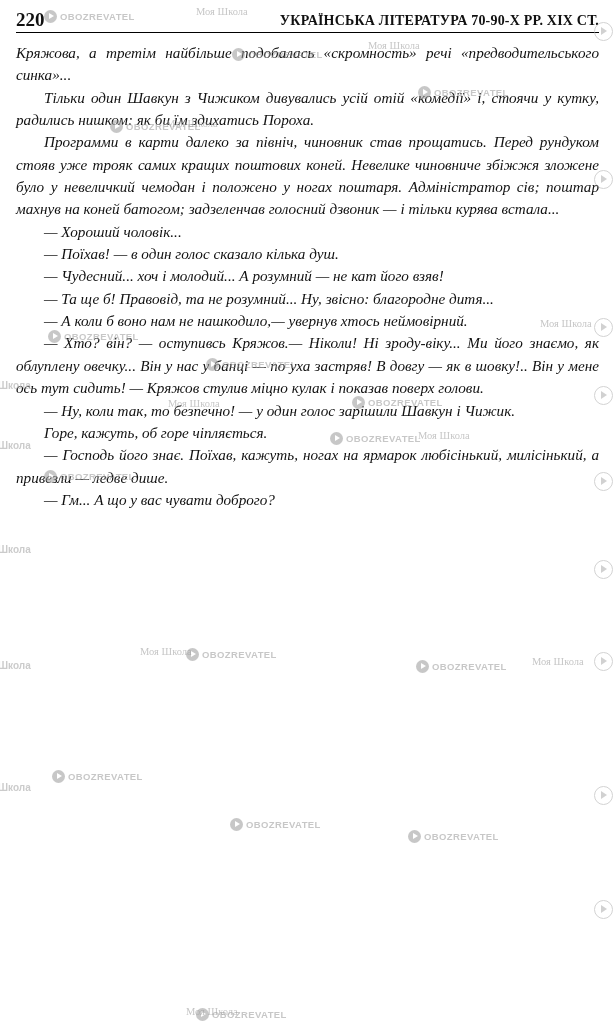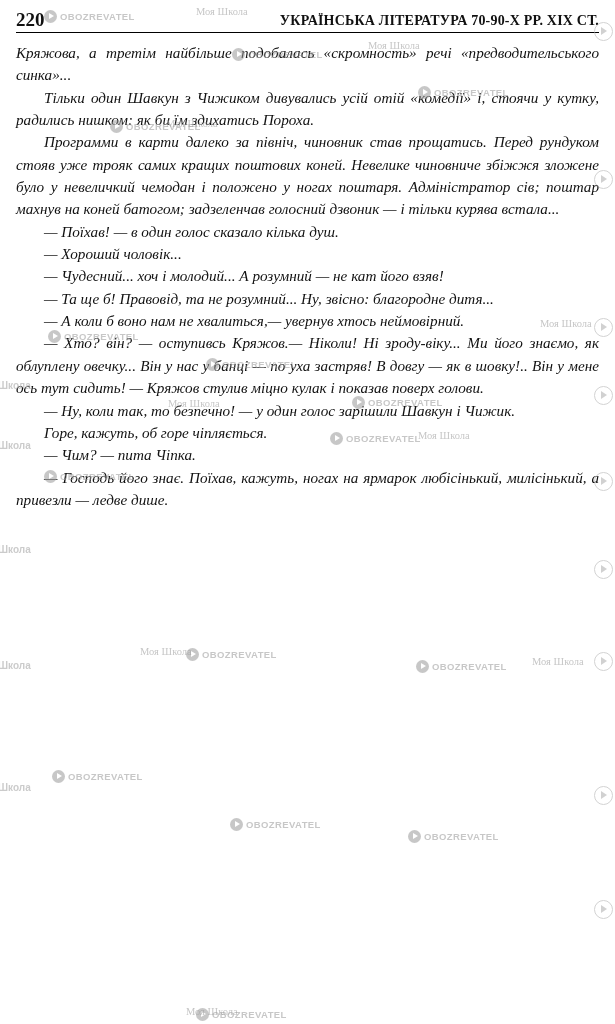--- a/index.html
+++ b/index.html
@@ -144,30 +144,30 @@
 
   <div class="header">
     <div class="page-number">220</div>
     <div class="header-title">УКРАЇНСЬКА ЛІТЕРАТУРА 70-90-Х РР. XIX СТ.</div>
   </div>
 
   <div class="body-text">
     <p class="noindent">Кряжова, а третім найбільше подобалась «скромность» речі «предводительського синка»...</p>
     <p class="indent">Тільки один Шавкун з Чижиком дивувались усій отій «комедії» і, стоячи у кутку, радились нишком: як би їм здихатись Пороха.</p>
     <p class="indent">Программи в карти далеко за північ, чиновник став прощатись. Перед рундуком стояв уже трояк самих кращих поштових коней. Невелике чиновниче збіжжя зложене було у невеличкий чемодан і положено у ногах поштаря. Адміністратор сів; поштар махнув на коней батогом; задзеленчав голосний дзвоник — і тільки курява встала...</p>
+    <p class="dash">— Хороший чоловік...</p>
     <p class="dash">— Поїхав! — в один голос сказало кілька душ.</p>
-    <p class="dash">— Хороший чоловік...</p>
     <p class="dash">— Чудесний... хоч і молодий... А розумний — не кат його взяв!</p>
     <p class="dash">— Та ще б! Правовід, та не розумний... Ну, звісно: благородне дитя...</p>
-    <p class="dash">— А коли б воно нам не хвалиться,— увернув хтось неймовірний.</p>
+    <p class="dash">— А коли б воно нам не нашкодило,— увернув хтось неймовірний.</p>
     <p class="dash">— Хто? він? — оступивсь Кряжов.— Ніколи! Ні зроду-віку... Ми його знаємо, як облуплену овечку... Він у нас у банці — по уха застряв! В довгу — як в шовку!.. Він у мене ось тут сидить! — Кряжов стулив міцно кулак і показав поверх голови.</p>
     <p class="dash">— Ну, коли так, то безпечно! — у один голос зарішили Шавкун і Чижик.</p>
     <p class="indent">Горе, кажуть, об горе чіпляється.</p>
-    <p class="dash">— Чим? — пита Чіпка.</p>
     <p class="dash">— Господь його знає. Поїхав, кажуть, ногах на ярмарок любісінький, милісінький, а привезли — ледве дише.</p>
+    <p class="dash">— Гм... А що у вас чувати доброго?</p>
   </div>
 </div>
 
 <div class="wm-layer">
 
   <div class="wm" style="left:44px; top:10px;">
     <span class="wm-logo"></span>
     <span class="wm-text">OBOZREVATEL</span>
   </div>
   <div class="wm" style="left:232px; top:48px;">

